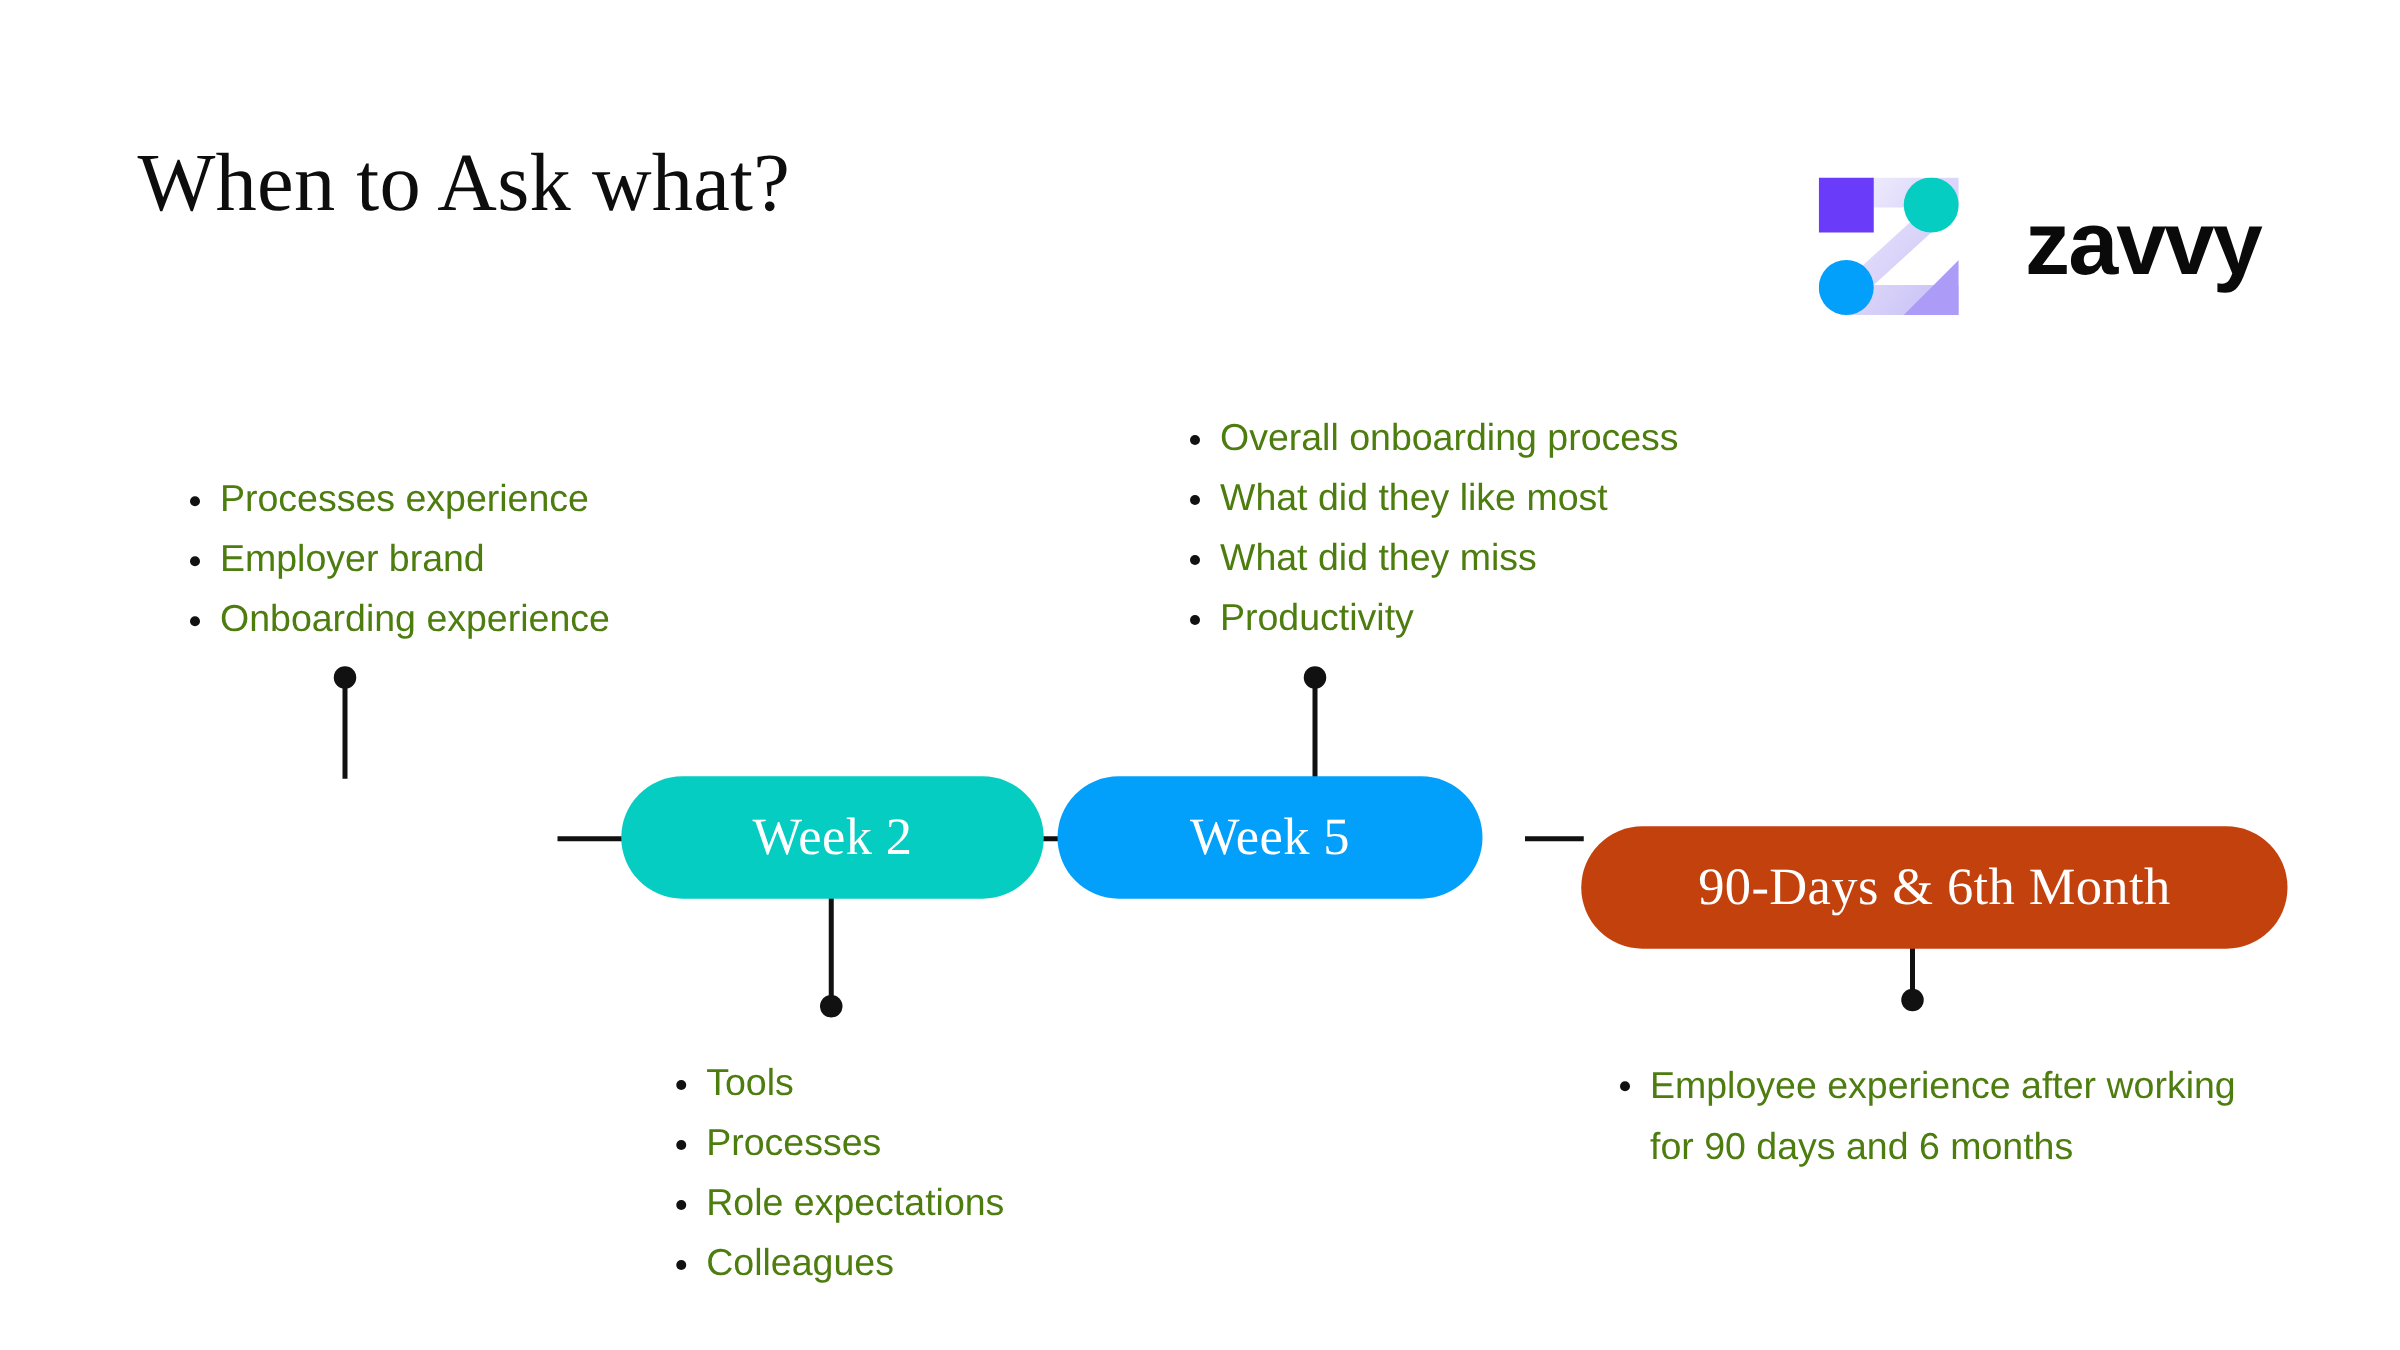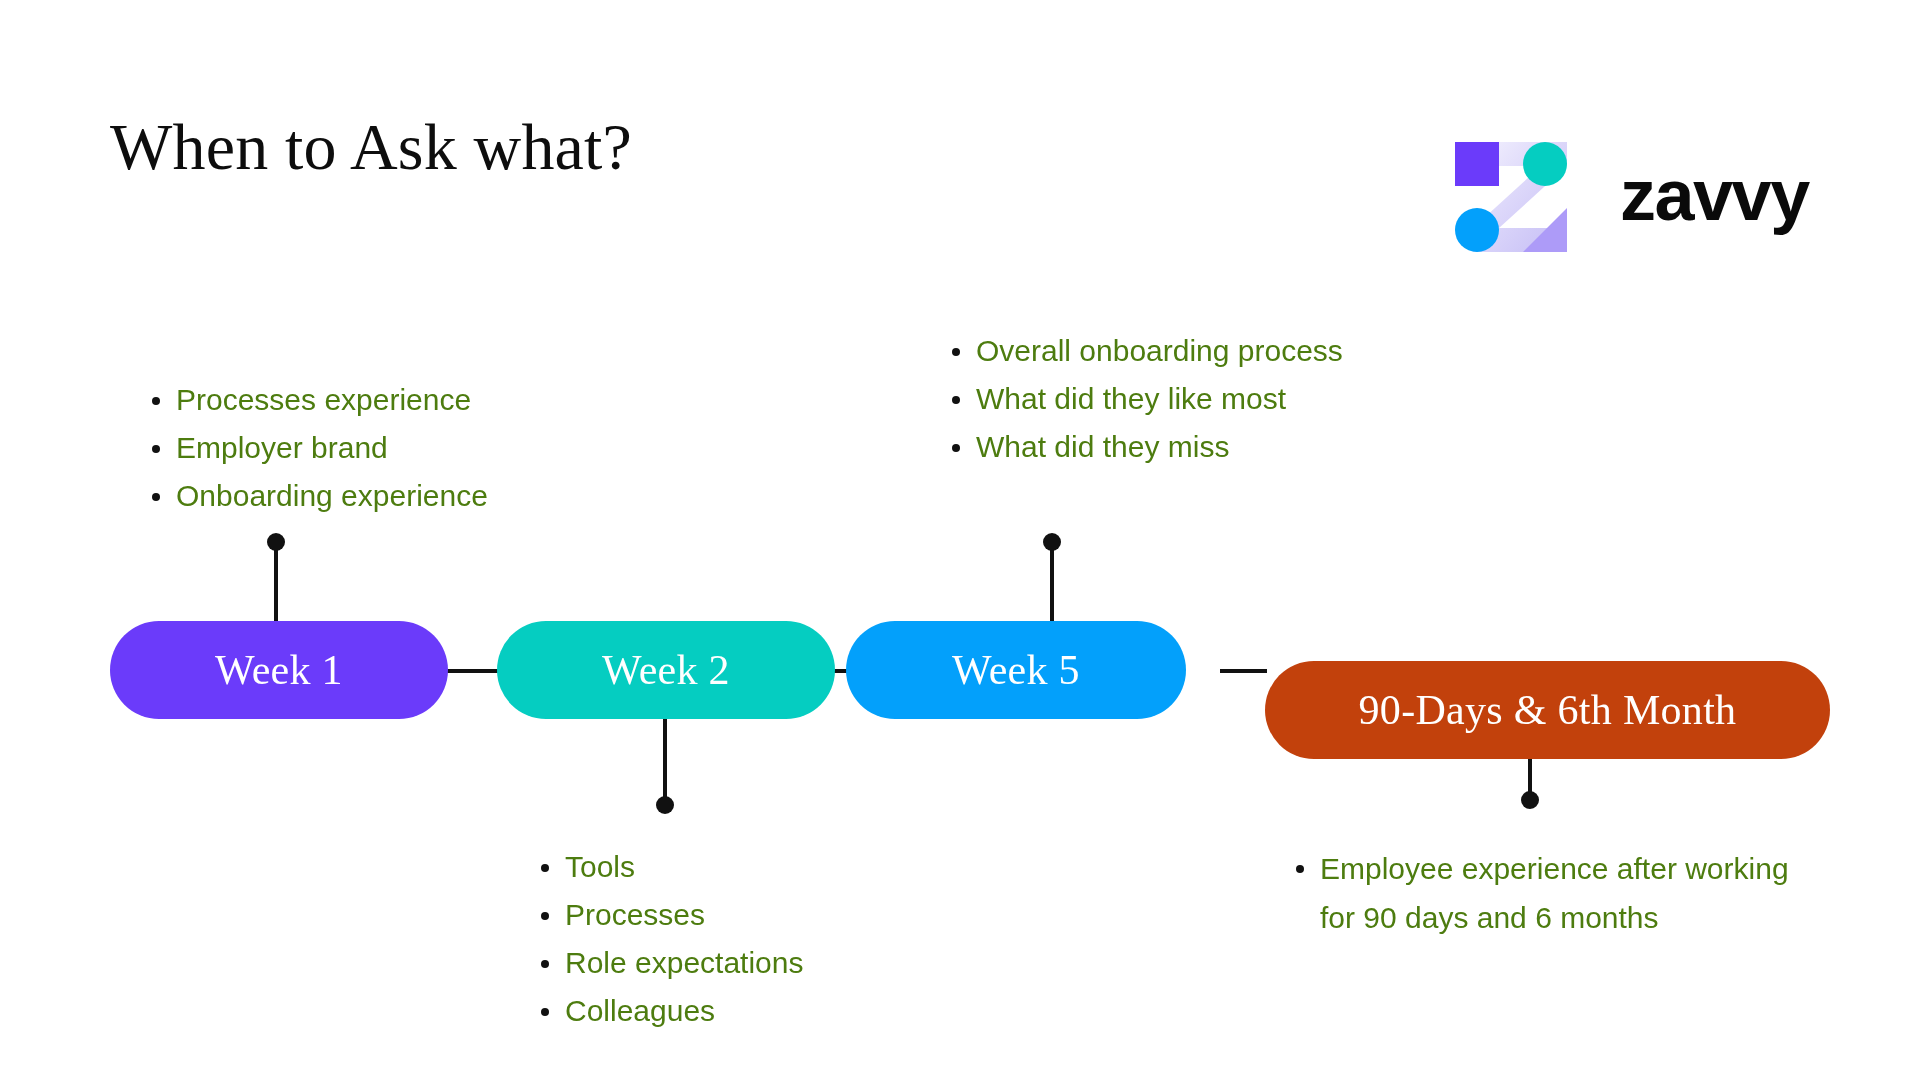--- a/index.html
+++ b/index.html
@@ -209,23 +209,20 @@
 
     <div id="stem-week-2" class="stem"></div>
     <div id="dot-week-2" class="stem-dot"></div>
 
     <div id="stem-week-5" class="stem"></div>
     <div id="dot-week-5" class="stem-dot"></div>
 
     <div id="stem-90-days" class="stem"></div>
     <div id="dot-90-days" class="stem-dot"></div>
 
-    <div id="pill-week-1" class="pill" style="background: rgb(107, 59, 250);">
-      <span class="pill-label">Week 1</span>
-    </div>
 
     <div id="pill-week-2" class="pill" style="background: rgb(5, 205, 193);">
       <span class="pill-label">Week 2</span>
     </div>
 
     <div id="pill-week-5" class="pill" style="background: rgb(3, 160, 251);">
       <span class="pill-label">Week 5</span>
     </div>
 
     <div id="pill-90-days" class="pill" style="background: #c2410c; margin-top: 40px;">
@@ -235,20 +232,21 @@
     <ul id="list-week-1" class="bullet-list">
         <li>Processes experience</li>
         <li>Employer brand</li>
         <li>Onboarding experience</li>
       </ul>
 
     <ul id="list-week-5" class="bullet-list">
         <li>Overall onboarding process</li>
         <li>What did they like most</li>
         <li>What did they miss</li>
+        <li>Productivity</li>
       </ul>
 
     <ul id="list-week-2" class="bullet-list">
         <li>Tools</li>
         <li>Processes</li>
         <li>Role expectations</li>
         <li>Colleagues</li>
       </ul>
 
     <ul id="list-90-days" class="bullet-list wrap">

